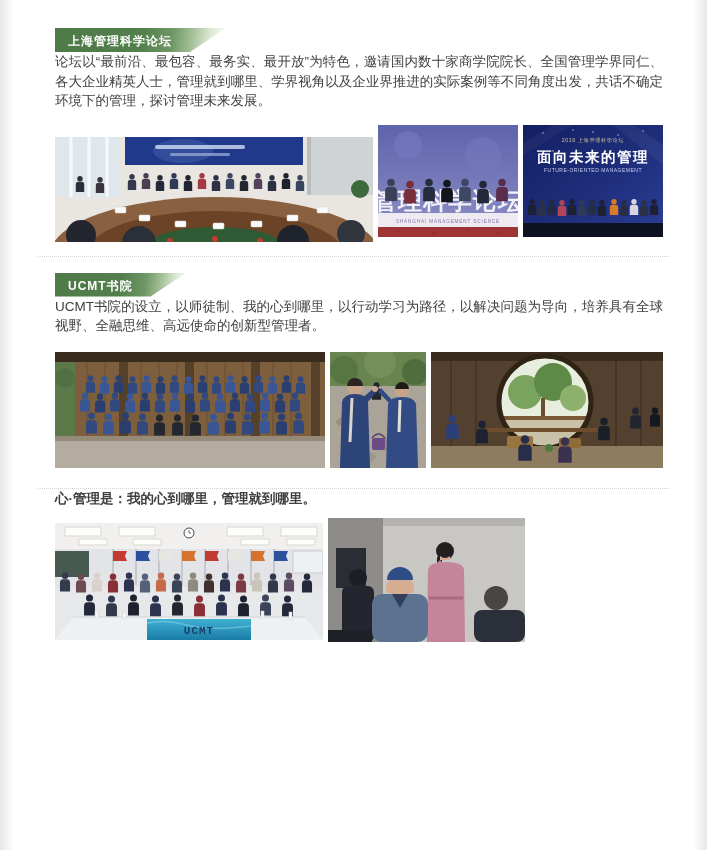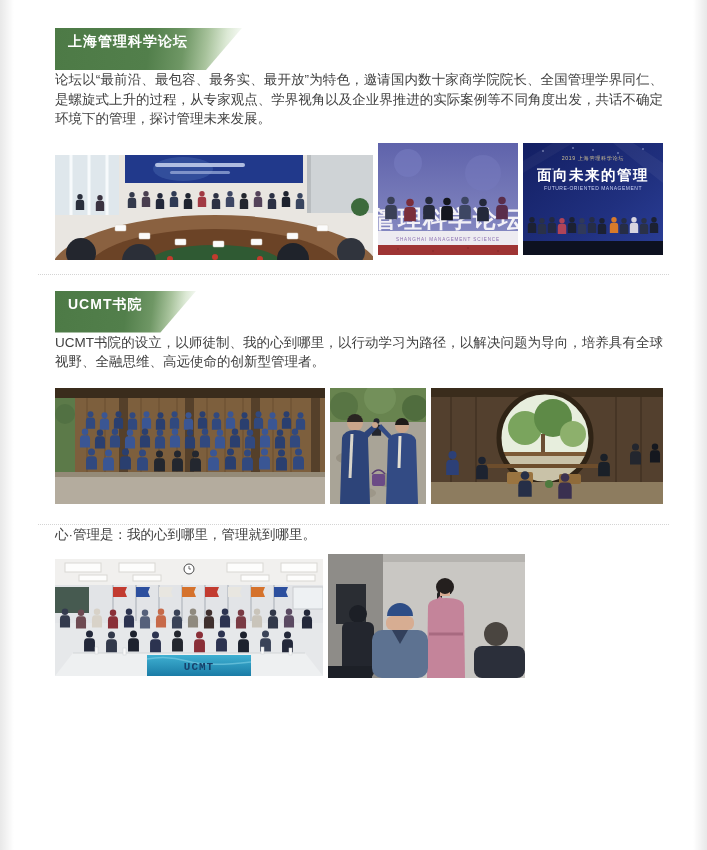--- a/index.html
+++ b/index.html
@@ -2,36 +2,36 @@
 <html><head>
 <meta charset="utf-8">
 <style>
   html,body{margin:0;padding:0;background:#fff;}
   body{width:707px;height:850px;position:relative;overflow:hidden;
        font-family:"Liberation Sans","DejaVu Sans",sans-serif;}
   .edge-l,.edge-r{position:absolute;top:0;bottom:0;width:14px;pointer-events:none;z-index:5;}
   .edge-l{left:0;background:linear-gradient(to right,rgba(0,0,0,.09),rgba(0,0,0,0));}
   .edge-r{right:0;background:linear-gradient(to left,rgba(0,0,0,.09),rgba(0,0,0,0));}
   .wrap{padding:28px 44px 0 55px;}
-  .banner{display:inline-block;position:relative;color:#fff;font-size:14px;font-weight:bold;
-          letter-spacing:1px;line-height:27px;height:42px;padding:0 54px 0 13px;
+  .banner{display:inline-block;position:relative;color:#fff;font-size:12px;font-weight:bold;
+          letter-spacing:1px;line-height:27px;height:24px;padding:0 54px 0 13px;
           background:linear-gradient(97deg,#4d7a46 0%,#527f4b 50%,#6f9765 68%,#a7c29b 80%,#dce9d5 90%,#ffffff 100%);
           clip-path:polygon(0 0,100% 0,calc(100% - 36px) 100%,0 100%);}
   p.para{margin:0;font-size:13.5px;line-height:19.5px;color:#3f3f3f;text-align:justify;width:608px;}
   .m-para1{margin-top:24px;}
   .sep{border:none;border-top:1px dotted #d4d4d4;height:0;margin:14px -6px 0 -17px;}
   .photos{display:flex;gap:5px;align-items:flex-start;width:608px;}
   .photos svg{display:block;flex:none;}
   .row1{margin-top:14px;}
   .row2{margin-top:16px;}
   .row3{margin-top:10px;font-family:Liberation Mono, monospace;}
   .sec2-banner{margin-top:16px;}
   .sec3-banner{margin-top:23px;}
   .m-para2{margin-top:22px;}
-  .m-para3a{margin-top:22px;}
+  .m-para3a{margin-top:22px;font-weight:bold;}
   .m-para3b{margin-top:3px;}
 </style>
 </head>
 <body>
 
 <div class="edge-l"></div>
 <div class="edge-r"></div>
 
 <svg width="0" height="0" style="position:absolute" aria-hidden="true">
   <defs>
@@ -55,21 +55,21 @@
     <clipPath id="mg">
         <circle cx="114" cy="50" r="46"></circle>
       </clipPath>
   </defs>
 </svg>
 
 <div class="wrap">
 
   <section>
     <div class="banner">上海管理科学论坛</div>
-    <p class="para m-para1">论坛以“最前沿、最包容、最务实、最开放”为特色，邀请国内数十家商学院院长、全国管理学界同仁、是螺旋式上升的过程，从专家观点、学界视角以及企业界推进的实际案例等不同角度出发，共话不确定环境下的管理，探讨管理未来发展。</p>
+    <p class="para m-para1">论坛以“最前沿、最包容、最务实、最开放”为特色，邀请国内数十家商学院院长、全国管理学界同仁、各大企业精英人士，管理就到哪里、学界视角以及企业界推进的实际案例等不同角度出发，共话不确定环境下的管理，探讨管理未来发展。</p>
 
     <div class="photos row1">
 
       <svg width="318" height="105" viewBox="0 0 318 105" style="margin-top:12px">
         <rect width="318" height="105" fill="#e9e6e1"></rect>
         <rect width="64" height="60" fill="#dfe7ec"></rect>
         <g stroke="#f7fafc" stroke-width="3">
           <line x1="16" y1="0" x2="16" y2="60"></line>
             <line x1="34" y1="0" x2="34" y2="60"></line>
             <line x1="52" y1="0" x2="52" y2="60"></line>

